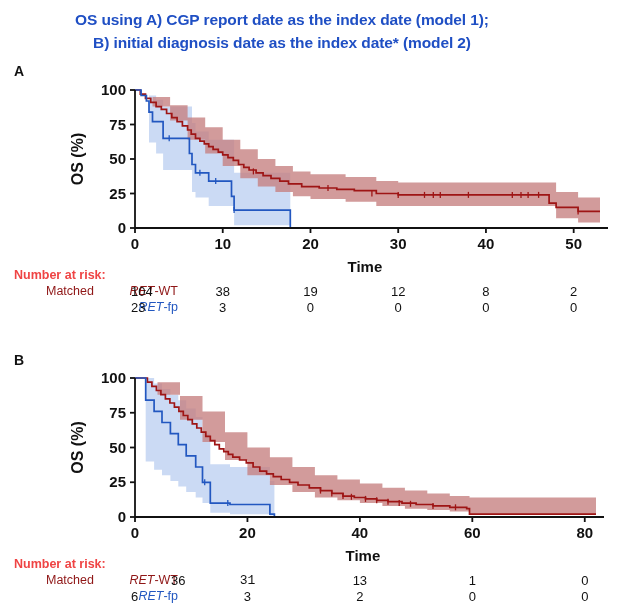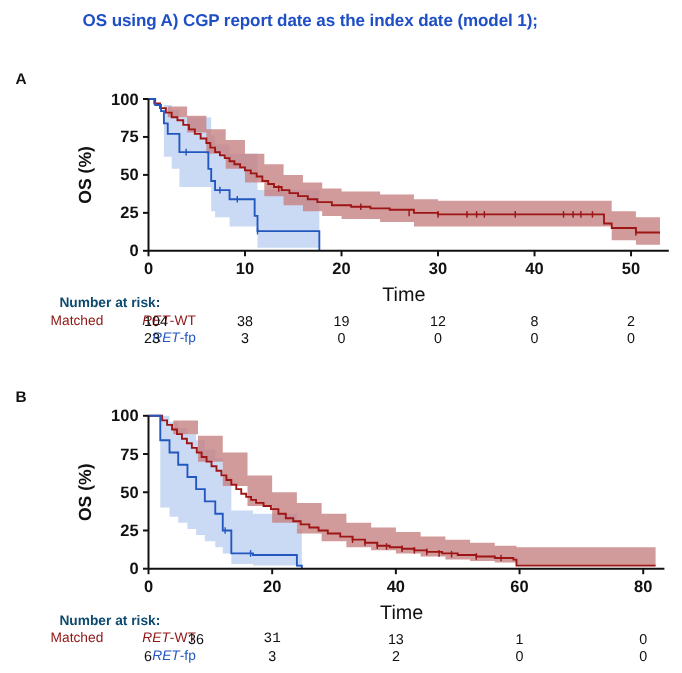--- a/index.html
+++ b/index.html
@@ -10,39 +10,40 @@
   }
   #figure-title{
     position:absolute;left:0;top:8px;width:564px;text-align:center;
     color:#1f4fc4;font-weight:bold;font-size:15.5px;line-height:23px;
     letter-spacing:-0.1px;
   }
   .panel-letter{
     position:absolute;font-weight:bold;font-size:14px;color:#111;
   }
   .risk-table{position:absolute;font-size:12.5px;color:#111;}
-  .risk-header{font-weight:bold;font-size:12.5px;color:#0c4a6e;
-    position:absolute;left:14px;margin-left:40px;}
+  .risk-header{font-weight:bold;font-size:12.5px;color:#ef4444;
+    position:absolute;left:14px;}
   .risk-row{position:absolute;height:16px;}
   .risk-label{position:absolute;text-align:right;width:178px;left:0px;
      font-size:12.5px;white-space:nowrap;}
   .risk-label.wt{color:#8f1616;}
   .risk-label.fp{color:#2257c0;}
   .risk-label i{font-style:italic;margin-left:32px;}
   .risk-val{position:absolute;text-align:center;width:40px;font-size:13px;color:#111;}
-  .time-label{position:absolute;font-weight:normal;font-size:18px;color:#111;}
+  .time-label{position:absolute;font-weight:bold;font-size:15px;color:#111;}
   svg{position:absolute;left:0;top:0;overflow:visible;}
   text.ticklab{font-family:"Liberation Sans", sans-serif;font-weight:bold;fill:#111;}
   text.axistitle{font-family:"Liberation Sans", sans-serif;font-weight:bold;fill:#111;}
 </style>
 </head>
 <body>
 
 <div id="figure-title">
   <div>OS using A) CGP report date as the index date (model 1);</div>
+  <div>B) initial diagnosis date as the index date* (model 2)</div>
 </div>
 
 <div class="panel-letter" style="left:14px;top:63px;">A</div>
 
 <svg id="svg-panelA" width="620" height="612">
     <g>
       <polygon points="135.0,90.0 149.0,90.0 149.0,95.5 156.1,95.5 156.1,99.7 163.1,99.7 163.1,106.6 186.8,106.6 186.8,106.6 192.0,106.6 192.0,123.1 195.5,123.1 195.5,131.4 208.7,131.4 208.7,139.7 228.0,139.7 228.0,139.7 234.1,139.7 234.1,172.8 290.3,172.8 290.3,172.8 290.3,225.2 290.3,225.2 234.1,225.2 234.1,205.9 228.0,205.9 228.0,205.9 208.7,205.9 208.7,197.6 195.5,197.6 195.5,192.1 192.0,192.1 192.0,170.0 186.8,170.0 186.8,170.0 163.1,170.0 163.1,153.5 156.1,153.5 156.1,142.4 149.0,142.4 149.0,90.0 135.0,90.0" fill="#c2d3f2" fill-opacity="0.85" stroke="none"></polygon>
       <polygon points="135.0,90.0 152.5,90.0 152.5,96.9 170.1,96.9 170.1,105.2 187.6,105.2 187.6,117.6 205.2,117.6 205.2,127.3 222.7,127.3 222.7,139.7 240.3,139.7 240.3,149.3 257.8,149.3 257.8,159.0 275.4,159.0 275.4,165.9 292.9,165.9 292.9,171.4 310.5,171.4 310.5,174.2 345.6,174.2 345.6,176.9 376.3,176.9 376.3,181.1 398.2,181.1 398.2,182.5 442.1,182.5 442.1,182.5 485.9,182.5 485.9,182.5 543.0,182.5 543.0,182.5 556.1,182.5 556.1,192.1 578.1,192.1 578.1,197.6 600.0,197.6 600.0,197.6 600.0,222.5 600.0,222.5 578.1,222.5 578.1,218.3 556.1,218.3 556.1,205.9 543.0,205.9 543.0,205.9 485.9,205.9 485.9,205.9 442.1,205.9 442.1,205.9 398.2,205.9 398.2,205.9 376.3,205.9 376.3,201.8 345.6,201.8 345.6,199.0 310.5,199.0 310.5,196.3 292.9,196.3 292.9,192.1 275.4,192.1 275.4,186.6 257.8,186.6 257.8,178.3 240.3,178.3 240.3,165.9 222.7,165.9 222.7,153.5 205.2,153.5 205.2,139.7 187.6,139.7 187.6,120.4 170.1,120.4 170.1,106.6 152.5,106.6 152.5,90.0 135.0,90.0" fill="#c57f7f" fill-opacity="0.78" stroke="none"></polygon>
       <path d="M135.0,90.0 L140.3,90.0 L140.3,94.1 L145.5,94.1 L145.5,98.3 L150.8,98.3 L150.8,102.4 L156.1,102.4 L156.1,106.6 L161.3,106.6 L161.3,109.3 L166.6,109.3 L166.6,113.5 L171.8,113.5 L171.8,117.6 L177.1,117.6 L177.1,121.7 L182.4,121.7 L182.4,125.9 L187.6,125.9 L187.6,130.0 L191.2,130.0 L191.2,134.2 L195.5,134.2 L195.5,138.3 L199.9,138.3 L199.9,141.1 L204.3,141.1 L204.3,143.8 L208.7,143.8 L208.7,146.6 L213.1,146.6 L213.1,149.3 L218.3,149.3 L218.3,152.1 L222.7,152.1 L222.7,154.9 L228.0,154.9 L228.0,157.6 L233.3,157.6 L233.3,160.4 L238.5,160.4 L238.5,164.5 L243.8,164.5 L243.8,167.3 L249.1,167.3 L249.1,170.0 L256.1,170.0 L256.1,172.8 L263.1,172.8 L263.1,175.6 L271.0,175.6 L271.0,178.3 L279.8,178.3 L279.8,181.1 L288.5,181.1 L288.5,183.8 L301.7,183.8 L301.7,186.6 L319.2,186.6 L319.2,188.0 L336.8,188.0 L336.8,189.4 L354.3,189.4 L354.3,190.7 L376.3,190.7 L376.3,193.5 L398.2,193.5 L398.2,194.9 L424.5,194.9 L424.5,194.9 L450.8,194.9 L450.8,194.9 L485.9,194.9 L485.9,194.9 L512.3,194.9 L512.3,194.9 L543.0,194.9 L543.0,194.9 L549.1,194.9 L549.1,203.2 L556.1,203.2 L556.1,207.3 L578.1,207.3 L578.1,211.4 L600.0,211.4 L600.0,211.4" fill="none" stroke="#9e1515" stroke-width="1.7" stroke-linejoin="miter"></path>
       <line x1="253.4" y1="168.4" x2="253.4" y2="174.4" stroke="#9e1515" stroke-width="1.3"></line>

